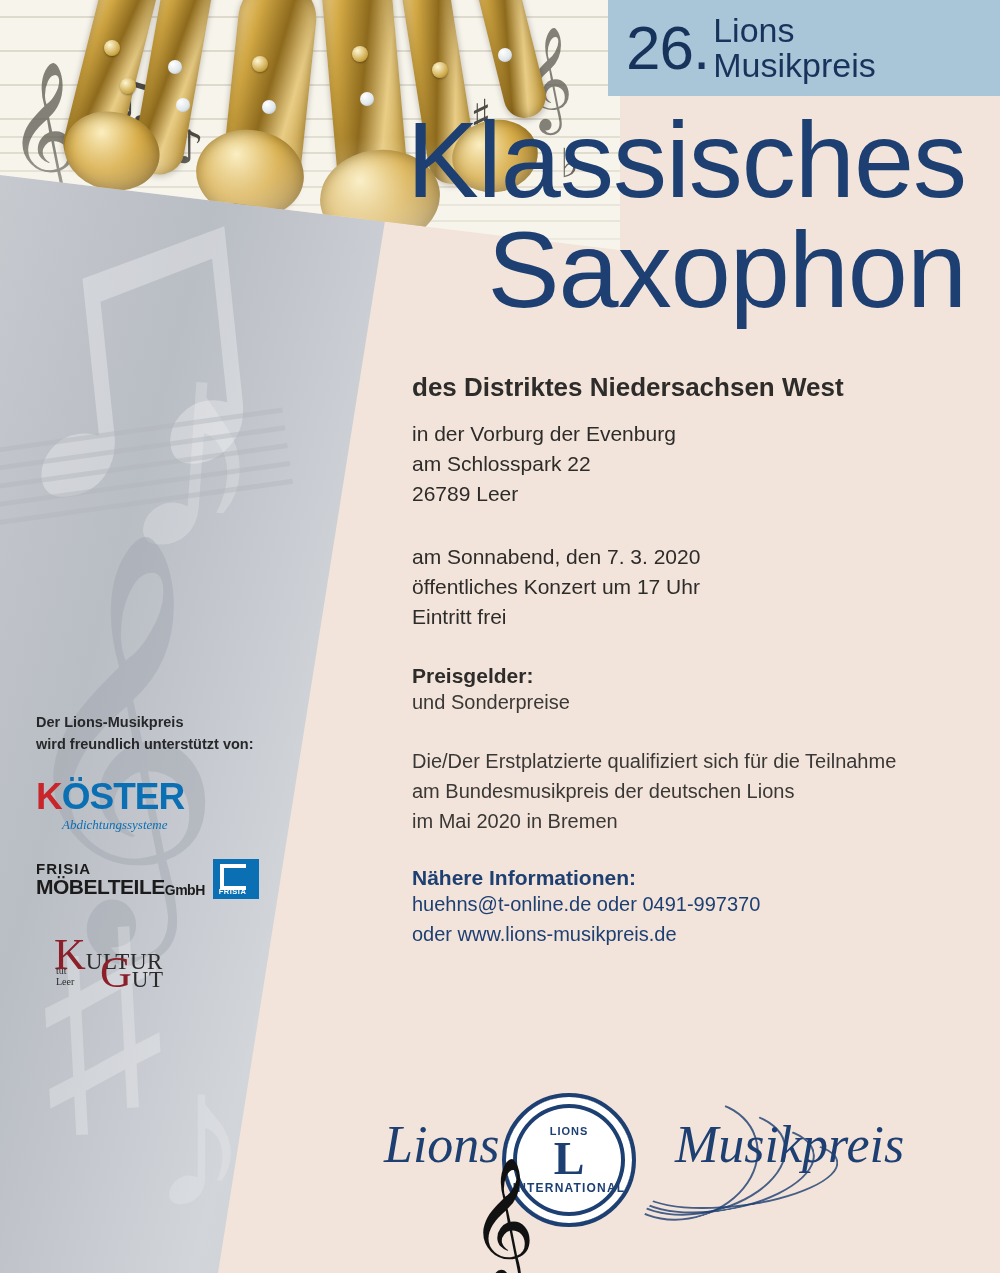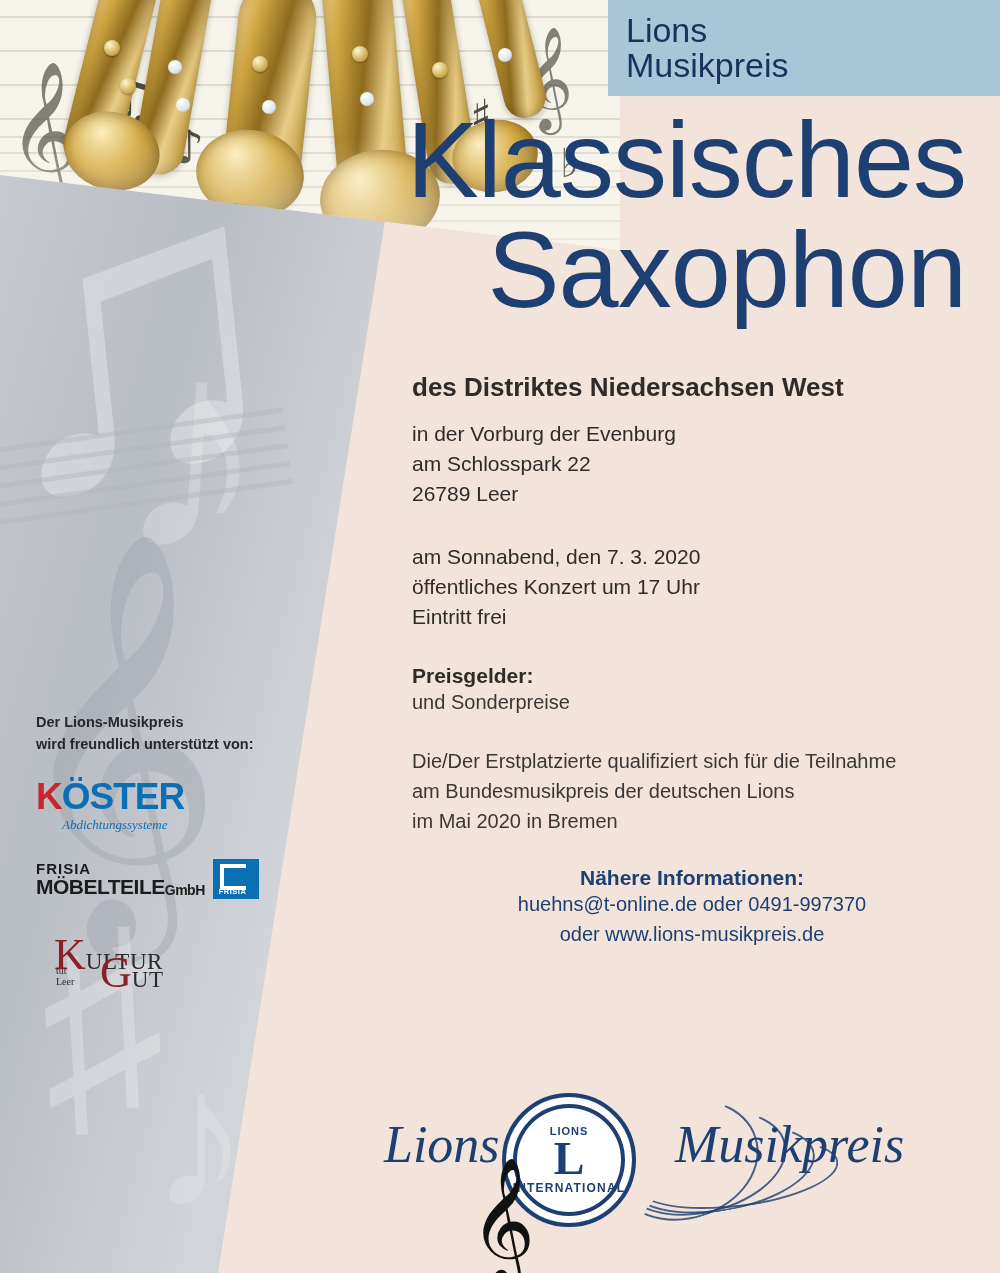--- a/index.html
+++ b/index.html
@@ -354,20 +354,21 @@
     <div class="pearl" style="left:262px; top:100px;"></div>
     <div class="key" style="left:352px; top:46px;"></div>
     <div class="pearl" style="left:360px; top:92px;"></div>
     <div class="key" style="left:432px; top:62px;"></div>
     <div class="pearl" style="left:498px; top:48px;"></div>
 
     <div class="photo-fade"></div>
   </div>
 
   <div class="badge">
+    <div class="num">26.</div>
     <div class="words">
       <div>Lions</div>
       <div>Musikpreis</div>
     </div>
   </div>
 
   <div class="title">
     <span>Klassisches</span>
     <span>Saxophon</span>
   </div>
@@ -392,21 +393,21 @@
       <div class="b-label">Preisgelder:</div>
       <div class="b-text">und Sonderpreise</div>
     </div>
 
     <div class="b-block" style="margin-top:30px;">
       <div class="b-text">Die/Der Erstplatzierte qualifiziert sich für die Teilnahme</div>
       <div class="b-text">am Bundesmusikpreis der deutschen Lions</div>
       <div class="b-text">im Mai 2020 in Bremen</div>
     </div>
 
-    <div class="b-block" style="margin-top:30px;text-align:center;">
+    <div class="b-block" style="margin-top:30px;">
       <div class="b-label" style="color:#1d3f72;">Nähere Informationen:</div>
       <div class="b-text blue">huehns@t-online.de oder 0491-997370</div>
       <div class="b-text blue">oder www.lions-musikpreis.de</div>
     </div>
   </div>
 
   <div class="sponsors">
     <div class="intro">
       <div>Der Lions-Musikpreis</div>
       <div>wird freundlich unterstützt von:</div>

